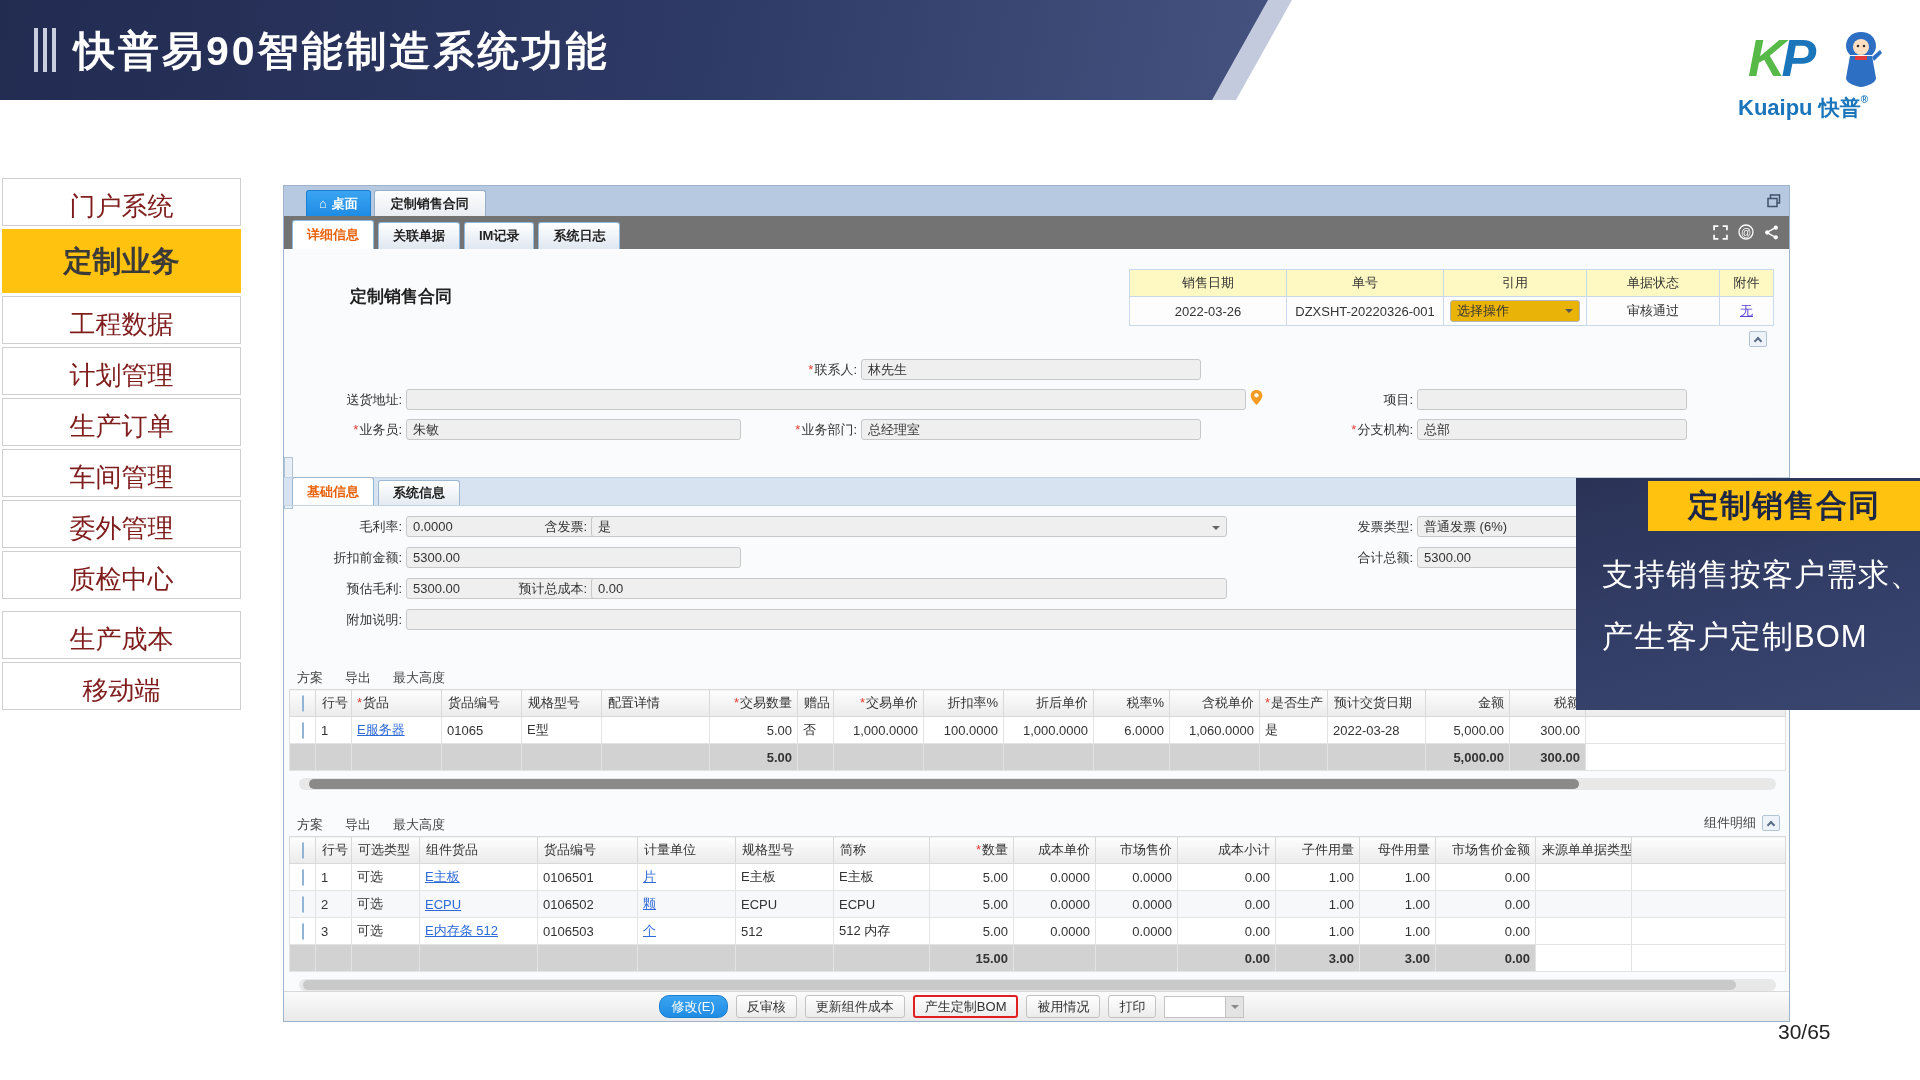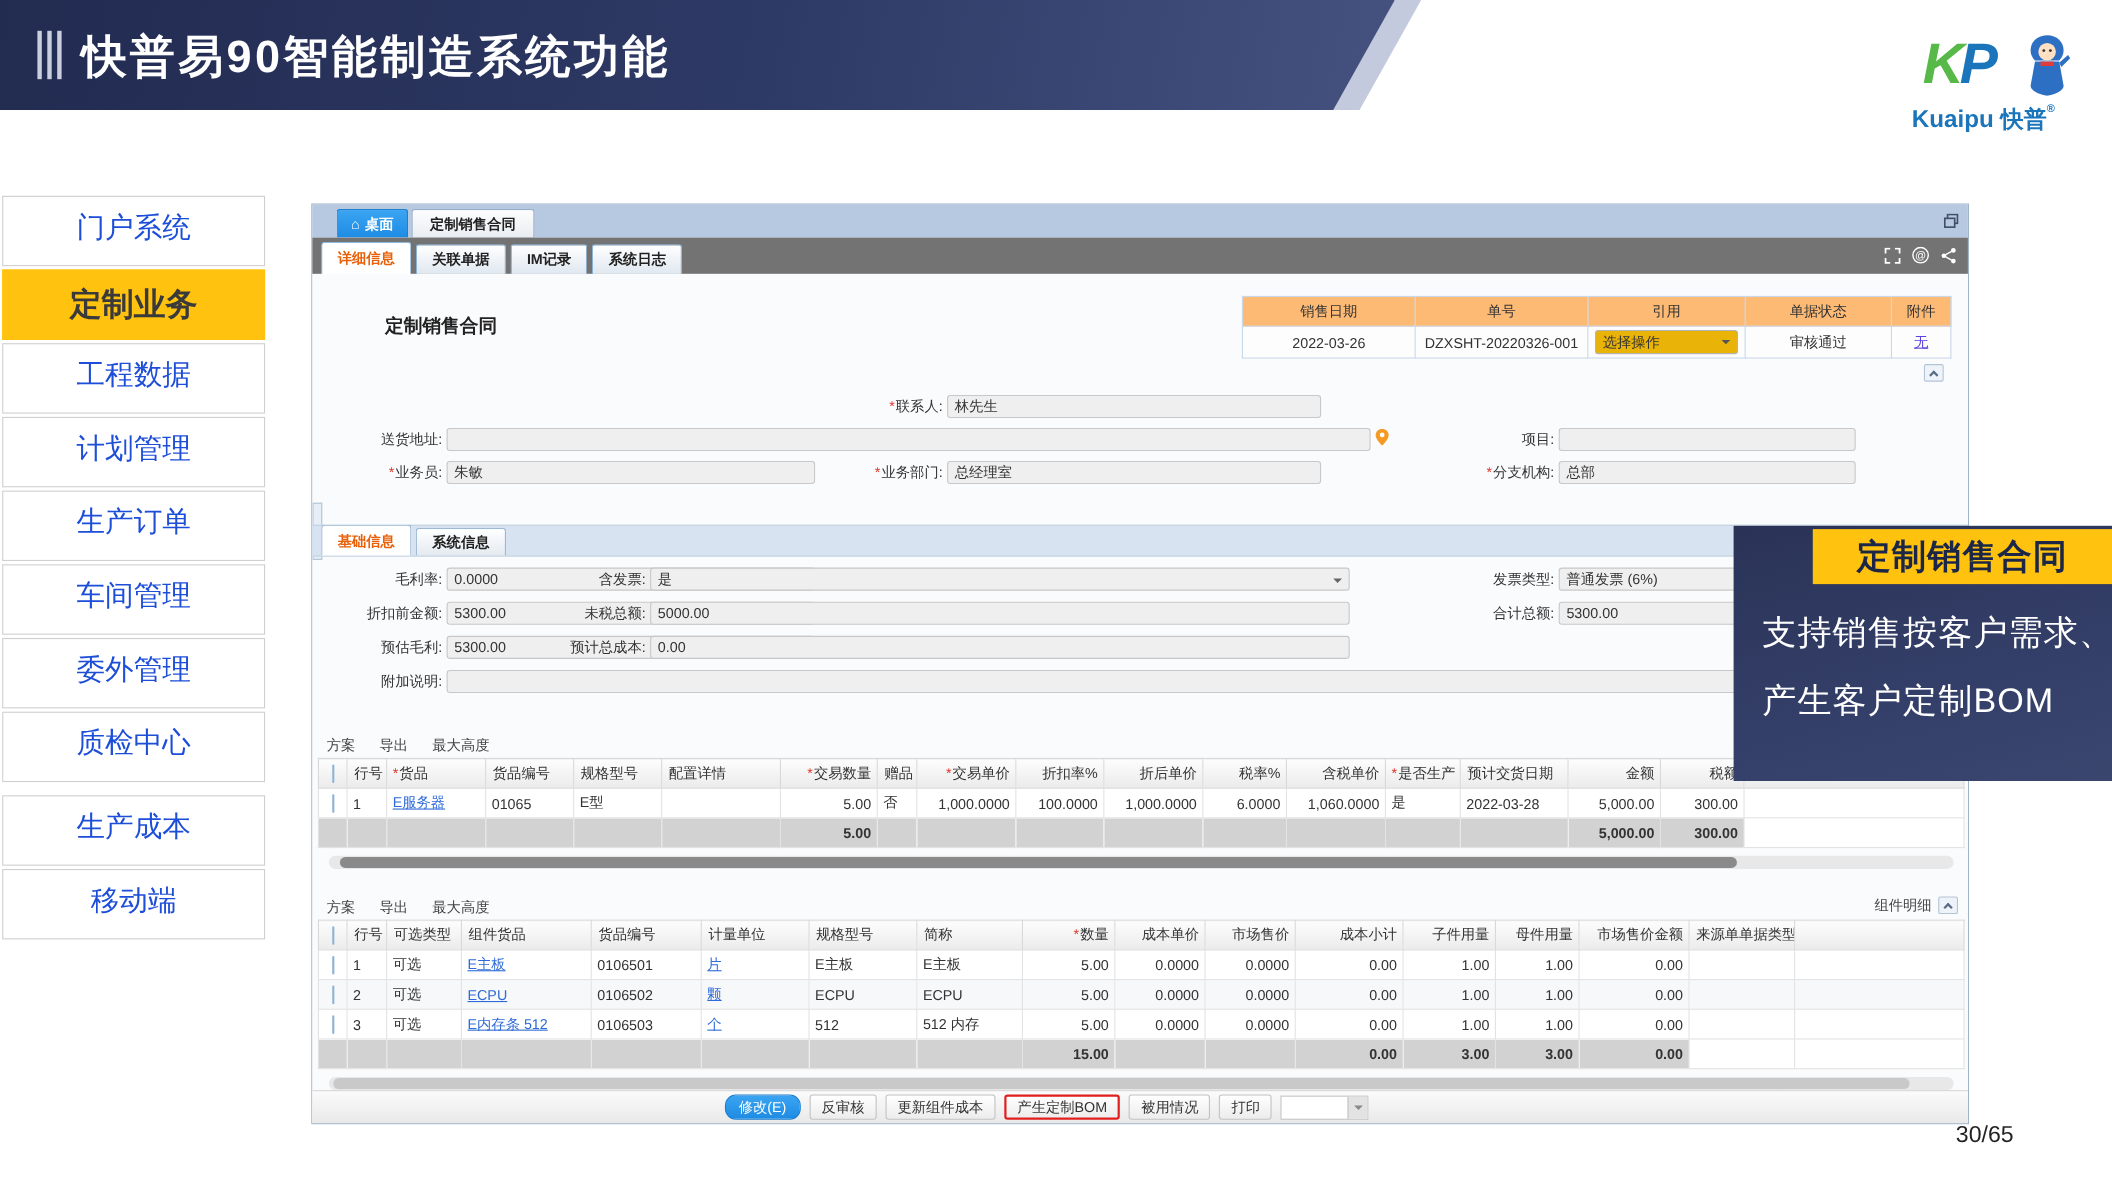--- a/index.html
+++ b/index.html
@@ -22,21 +22,21 @@
   .logo { position:absolute; left:1700px; top:28px; width:200px; height:115px; }
   .logo-kp { position:absolute; left:48px; top:0; font-size:52px; font-weight:bold; font-style:italic; color:#1b75bb; letter-spacing:-4px; }
   .logo-kp .green { color:#57b947; }
   .logo-text { position:absolute; left:38px; top:66px; font-size:22px; font-weight:bold; color:#1b75bb; white-space:nowrap; }
   .logo-text .cn { color:#1b75bb; font-size:21px; }
   .logo-reg { font-size:10px; vertical-align:top; color:#1b75bb; }
   .mascot { position:absolute; left:138px; top:2px; }
 
   
   .sidebar { position:absolute; left:2px; top:178px; width:239px; }
-  .side-item { height:64px; line-height:54px; text-align:center; font-size:26px; color:#1d4ed8;
+  .side-item { height:48px; line-height:54px; text-align:center; font-size:26px; color:#7f1d1d;
     background:#fff; border:1px solid #cfcfcf; margin-bottom:3px; cursor:pointer; }
   .side-item.active { height:64px; line-height:62px; background:#ffc20e; color:#3a3a3a; font-weight:bold; font-size:29px; border-color:#ffc20e; }
   .side-item.gap { margin-top:12px; }
 
   
   .win { position:absolute; left:283px; top:185px; width:1507px; height:837px;
     border:1px solid #9eb4ca; background:#f7f9fb; }
   .tabbar { height:30px; background:#b7c9e0; display:flex; align-items:flex-end; padding-left:22px; position:relative; }
   .tab-home { height:26px; display:flex; align-items:center; gap:5px; padding:0 12px;
     background:linear-gradient(#3ba4f2,#1e8ce4); color:#fff; font-size:13px; font-weight:bold;
@@ -52,21 +52,21 @@
     border-radius:3px 3px 0 0; font-size:13px; font-weight:bold; color:#222; }
   .subtab.active { background:#fff; color:#e8610a; height:29px; }
   .bluebar-icons { position:absolute; right:10px; top:8px; display:flex; gap:10px; align-items:center; }
 
   .content { position:relative; width:100%; height:772px; background:#fafbfc; overflow:hidden; }
 
   .form-title { position:absolute; left:66px; top:36px; font-size:17px; font-weight:bold; color:#222; }
 
   
   .hdr-info { position:absolute; left:845px; top:20px; border-collapse:collapse; table-layout:fixed; }
-  .hdr-info th { background:#fdba74; border:1px solid #c9d8ea; height:27px; font-size:13px; font-weight:normal; color:#333; text-align:center; }
+  .hdr-info th { background:#fef9c3; border:1px solid #c9d8ea; height:27px; font-size:13px; font-weight:normal; color:#333; text-align:center; }
   .hdr-info td { background:#fdfdfd; border:1px solid #c9d8ea; height:29px; font-size:13px; color:#333; text-align:center; }
   .hdr-select { display:flex; align-items:center; justify-content:space-between;
     margin:3px 6px; height:22px; background:#eab308; border:1px solid #b4b4b4; border-radius:3px; padding:0 6px; font-size:13px; }
   .link-purple { color:#5a43d8; text-decoration:underline; cursor:pointer; }
 
   .mini-box { display:inline-flex; width:18px; height:16px; border:1px solid #b3c3d6; background:#eef3f9;
     border-radius:2px; align-items:center; justify-content:center; cursor:pointer; }
   .chev-up { width:6px; height:6px; border-left:2px solid #5a6d85; border-top:2px solid #5a6d85; transform:rotate(45deg); margin-top:3px; }
   .collapse-btn { position:absolute; left:1465px; top:82px; }
 
@@ -306,24 +306,20 @@
           </div>
       </div>
       <div class="fld" style="left:1025px;top:267px;">
         <div class="lbl" style="width:108px">发票类型:</div>
         <div class="inp" style="width:320px">普通发票 (6%)</div>
       </div>
 
       <div class="fld" style="left:20px;top:298px;">
         <div class="lbl" style="width:102px">折扣前金额:</div>
         <div class="inp" style="width:335px">5300.00</div>
-      </div>
-      <div class="fld" style="left:205px;top:298px;">
-        <div class="lbl" style="width:102px">未税总额:</div>
-        <div class="inp" style="width:636px">5000.00</div>
       </div>
       <div class="fld" style="left:1025px;top:298px;">
         <div class="lbl" style="width:108px">合计总额:</div>
         <div class="inp" style="width:320px">5300.00</div>
       </div>
 
       <div class="fld" style="left:20px;top:329px;">
         <div class="lbl" style="width:102px">预估毛利:</div>
         <div class="inp" style="width:335px">5300.00</div>
       </div>

